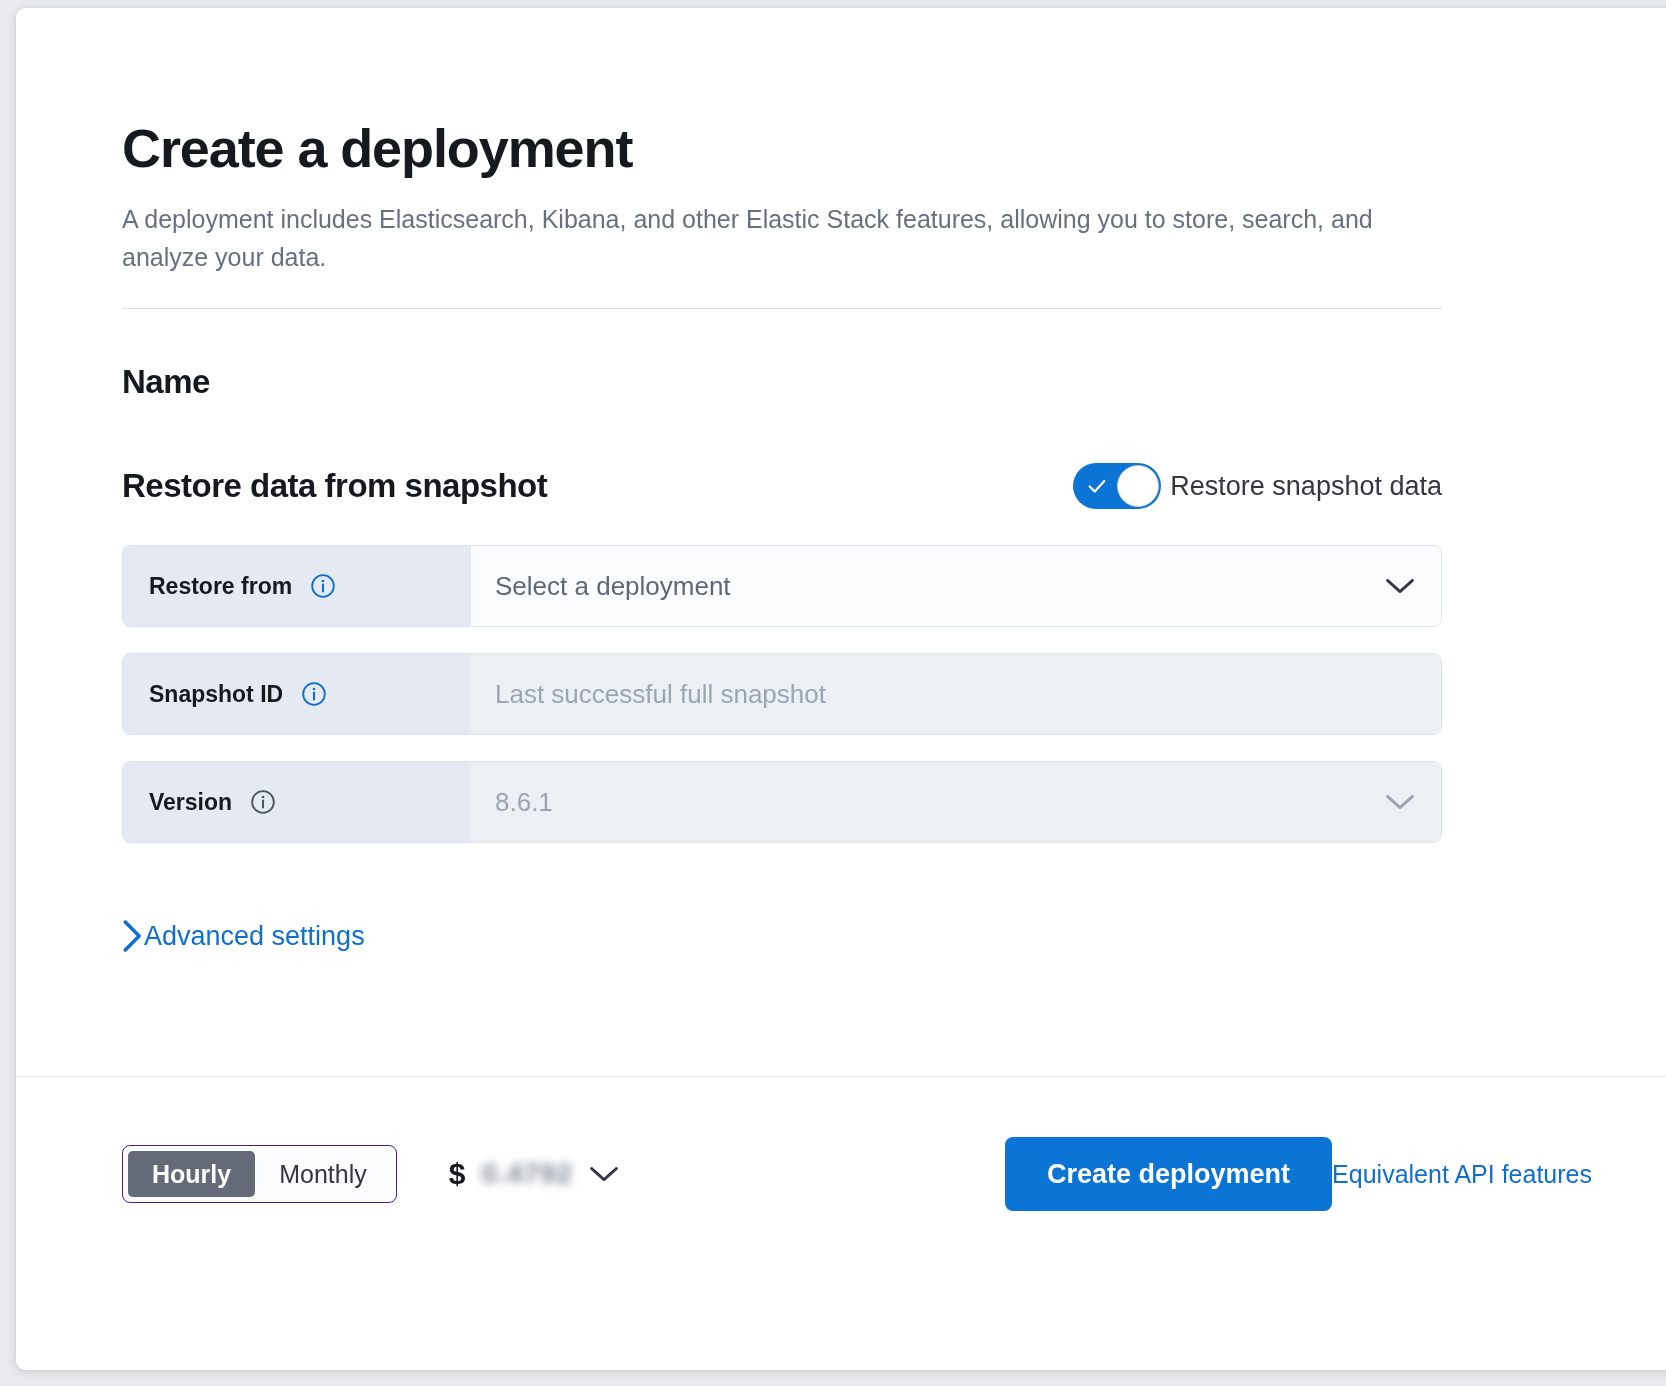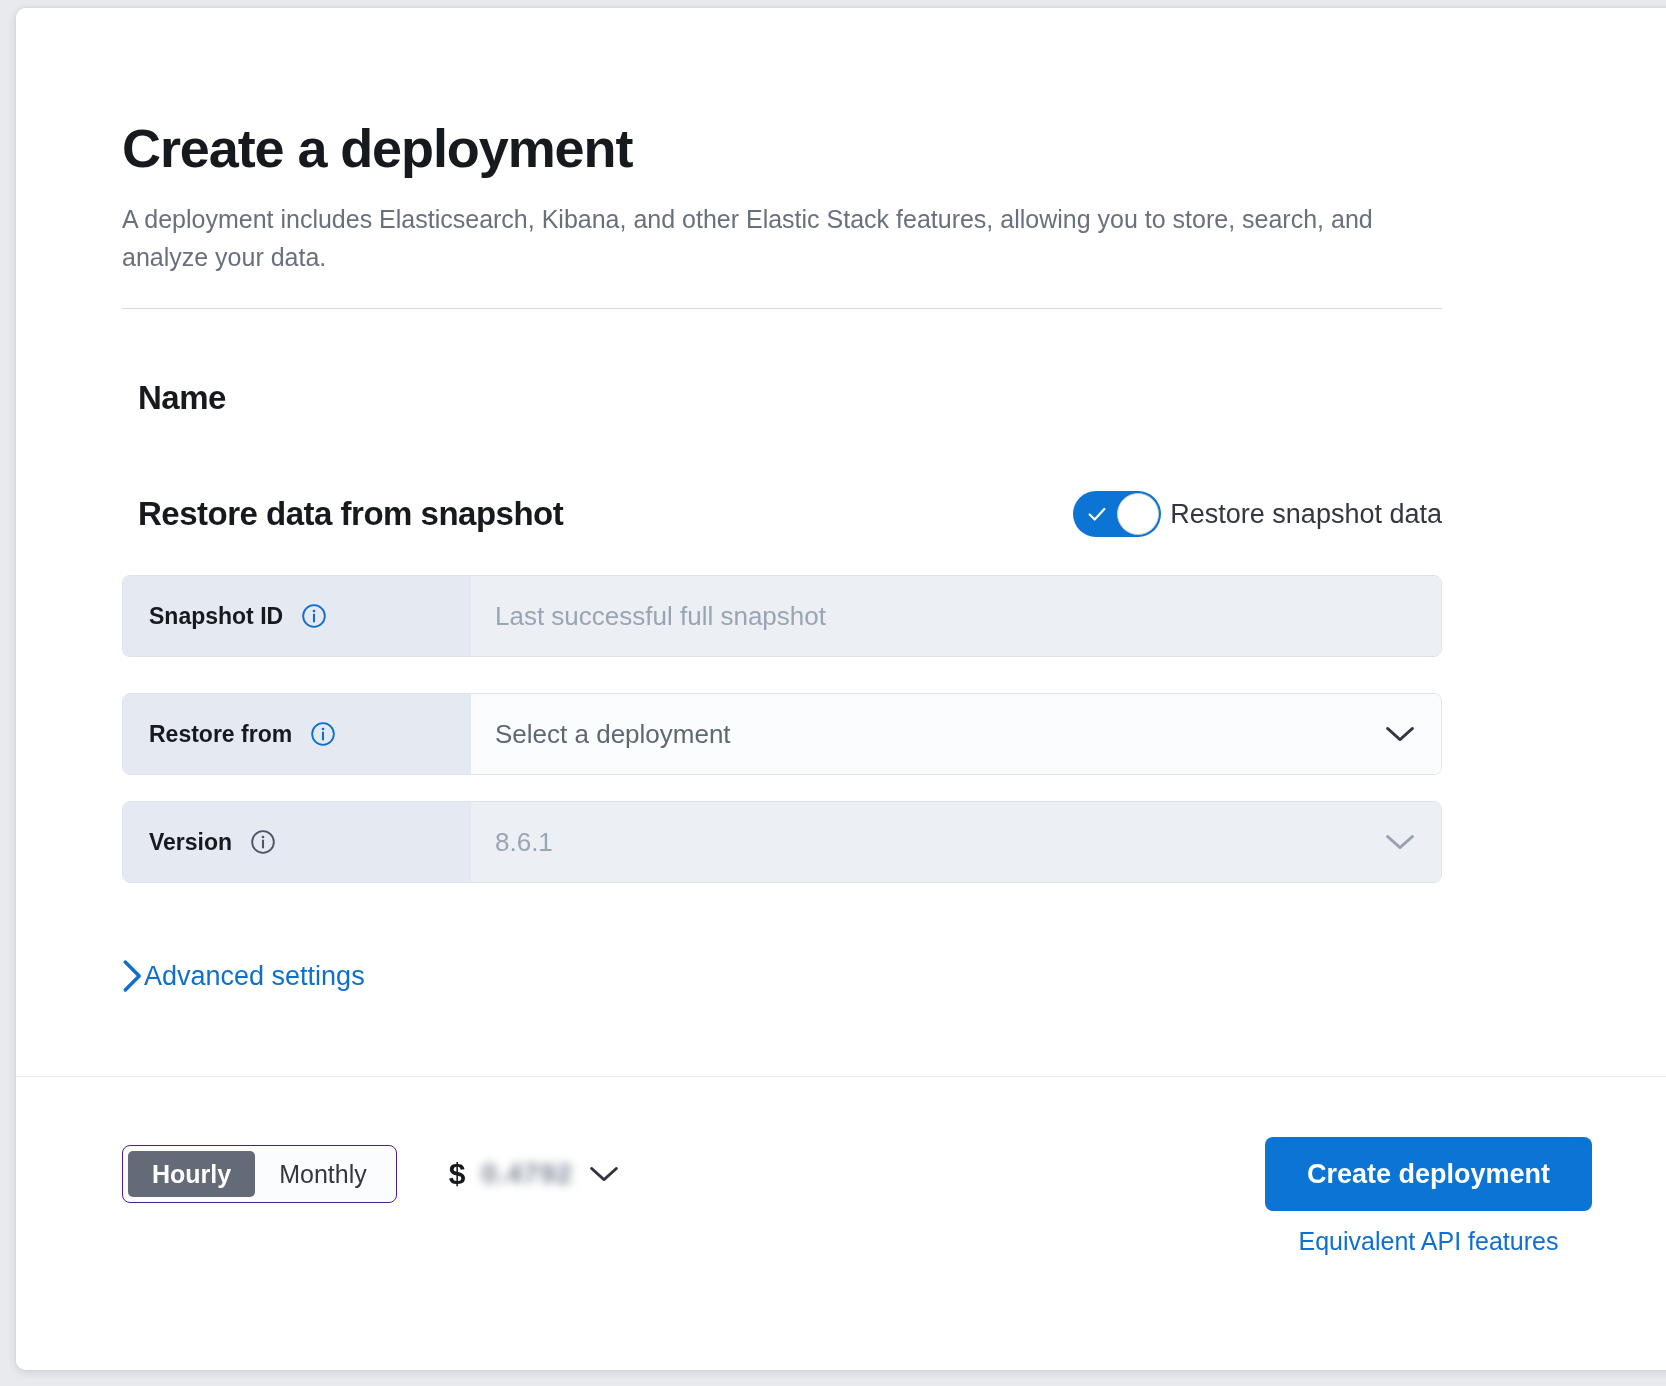--- a/index.html
+++ b/index.html
@@ -63,21 +63,21 @@
   }
 
   .divider {
     margin-top: 32px;
     height: 1px;
     background: #d3dae6;
     width: 1320px;
   }
 
   h2.section-title {
-    margin: 16px;
+    margin: 0;
     font-size: 33px;
     line-height: 38px;
     font-weight: 700;
     letter-spacing: -0.5px;
     color: #16191d;
   }
 
   .name-block { padding-top: 54px; }
 
   .name-input {
@@ -274,23 +274,22 @@
   .price .blurred {
     font-size: 28px;
     font-weight: 700;
     color: #7b8594;
     filter: blur(5px);
     letter-spacing: 1px;
   }
 
   .right-foot {
     display: flex;
-    flex-direction: column;
-    align-items: center;
-    gap: 16px;
+    flex-direction: row;
+    align-items: center;
   }
   .primary-btn {
     background: #0b74d4;
     color: #ffffff;
     border: none;
     border-radius: 8px;
     height: 74px;
     padding: 0 42px;
     font-size: 27px;
     font-weight: 700;
@@ -325,51 +324,51 @@
           <div class="switch">
             <svg class="check" viewBox="0 0 24 24">
               <path d="M4 12.5 L9.5 18 L20 6.5" fill="none" stroke="#ffffff" stroke-width="2.4" stroke-linecap="round" stroke-linejoin="round"></path>
             </svg>
             <div class="knob"></div>
           </div>
           <span class="toggle-label">Restore snapshot data</span>
         </div>
       </div>
 
+      <div class="form-row first">
+        <div class="row-label">
+          <span class="txt">Restore from</span>
+          <svg class="info-icon" viewBox="0 0 24 24">
+            <circle cx="12" cy="12" r="10" fill="none" stroke="#0f6fcf" stroke-width="1.7"></circle>
+            <circle cx="12" cy="7.4" r="1.25" fill="#0f6fcf"></circle>
+            <path d="M12 10.6 V17" stroke="#0f6fcf" stroke-width="1.9" stroke-linecap="round"></path>
+          </svg>
+        </div>
+        <div class="row-field">
+          <span class="val">Select a deployment</span>
+          <svg class="chev" viewBox="0 0 24 14">
+            <path d="M2 2.5 L12 11.5 L22 2.5" fill="none" stroke="#343741" stroke-width="2.2" stroke-linecap="round" stroke-linejoin="round"></path>
+          </svg>
+        </div>
+      </div>
+
       <div class="form-row">
         <div class="row-label">
           <span class="txt">Snapshot ID</span>
           <svg class="info-icon" viewBox="0 0 24 24">
             <circle cx="12" cy="12" r="10" fill="none" stroke="#0f6fcf" stroke-width="1.7"></circle>
             <circle cx="12" cy="7.4" r="1.25" fill="#0f6fcf"></circle>
             <path d="M12 10.6 V17" stroke="#0f6fcf" stroke-width="1.9" stroke-linecap="round"></path>
           </svg>
         </div>
         <div class="row-field disabled">
           <span class="val">Last successful full snapshot</span>
         </div>
       </div>
 
-      <div class="form-row first">
-        <div class="row-label">
-          <span class="txt">Restore from</span>
-          <svg class="info-icon" viewBox="0 0 24 24">
-            <circle cx="12" cy="12" r="10" fill="none" stroke="#0f6fcf" stroke-width="1.7"></circle>
-            <circle cx="12" cy="7.4" r="1.25" fill="#0f6fcf"></circle>
-            <path d="M12 10.6 V17" stroke="#0f6fcf" stroke-width="1.9" stroke-linecap="round"></path>
-          </svg>
-        </div>
-        <div class="row-field">
-          <span class="val">Select a deployment</span>
-          <svg class="chev" viewBox="0 0 24 14">
-            <path d="M2 2.5 L12 11.5 L22 2.5" fill="none" stroke="#343741" stroke-width="2.2" stroke-linecap="round" stroke-linejoin="round"></path>
-          </svg>
-        </div>
-      </div>
-
       <div class="form-row">
         <div class="row-label">
           <span class="txt">Version</span>
           <svg class="info-icon" viewBox="0 0 24 24">
             <circle cx="12" cy="12" r="10" fill="none" stroke="#4b5563" stroke-width="1.7"></circle>
             <circle cx="12" cy="7.4" r="1.25" fill="#4b5563"></circle>
             <path d="M12 10.6 V17" stroke="#4b5563" stroke-width="1.9" stroke-linecap="round"></path>
           </svg>
         </div>
         <div class="row-field disabled">

